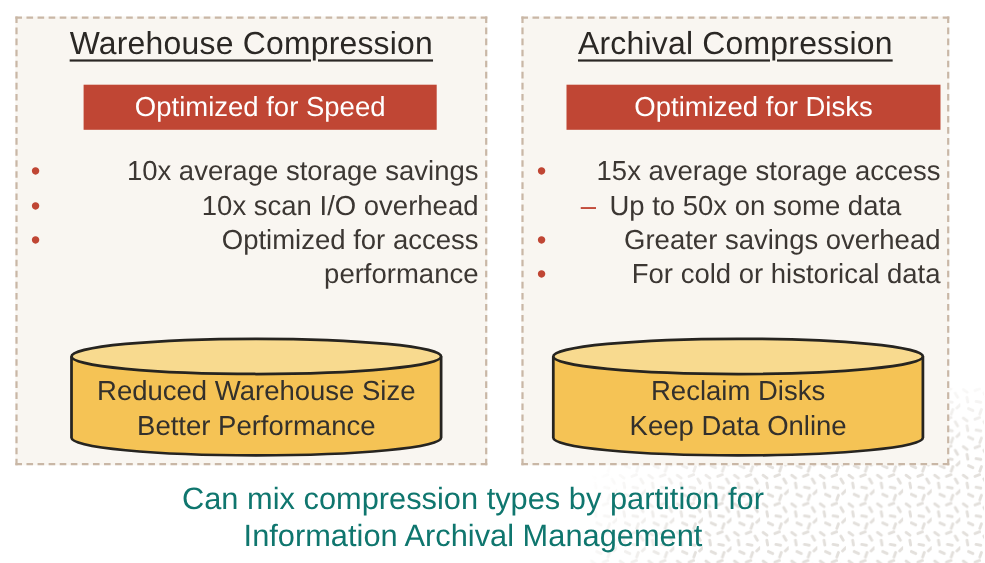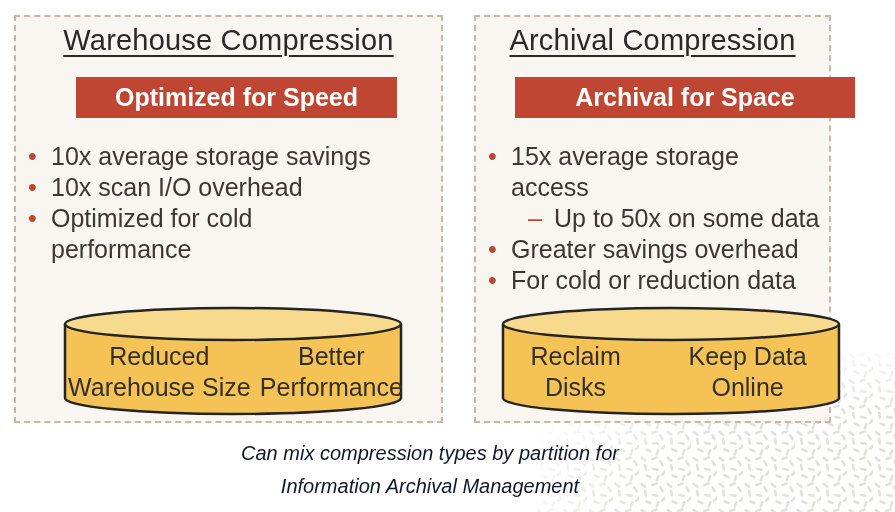--- a/index.html
+++ b/index.html
@@ -28,21 +28,21 @@
   }
   .panel {
     position: absolute;
     top: 15px;
     height: 408px;
     border: 2px dashed #c9b7a6;
     background: #f9f6f1;
     z-index: 1;
   }
   .panel-left  { left: 14px;  width: 429px; }
-  .panel-right { left: 474px; width: 357px; }
+  .panel-right { left: 474px; width: 389px; }
   .panel-title {
     position: absolute;
     top: 7px; left: 0; right: 0;
     text-align: center;
     font-size: 29px;
     font-weight: normal;
     color: #2b2825;
     letter-spacing: 0.2px;
   }
   .panel-title .u {
@@ -52,36 +52,35 @@
   }
   .badge {
     position: absolute;
     top: 60px;
     height: 41px;
     background: #c04634;
     color: #ffffff;
     font-size: 25px;
     line-height: 41px;
     text-align: center;
-    font-weight: bold;
   }
   .badge-left  { left: 60px; width: 321px; }
   .badge-right { left: 39px; width: 340px; }
   ul.bullets {
     position: absolute;
     top: 124px;
     left: 12px;
     right: 6px;
     list-style: none;
     font-size: 25px;
     line-height: 31px;
     color: #3c3733;
   }
   ul.bullets li { position: relative; }
-  ul.bullets li.l1 { padding-left: 23px; }
+  ul.bullets li.l1 { padding-left: 23px; text-align: right; }
   ul.bullets li.l1::before {
     content: "\2022";
     position: absolute;
     left: 0;
     color: #c04634;
   }
   ul.bullets li.l2 { padding-left: 66px; }
   ul.bullets li.l2::before {
     content: "\2013";
     position: absolute;
@@ -95,39 +94,38 @@
     width: 344px;
     height: 112px;
   }
   .cyl-left  { left: 45px; }
   .cyl-right { left: 23px; }
   .cylinder svg { position: absolute; inset: 0; }
   .cyl-text {
     position: absolute;
     left: 0; right: 0; top: 26px; bottom: 4px;
     display: flex;
-    flex-direction: row;
+    flex-direction: column;
     align-items: center;
     justify-content: center;
     font-size: 25px;
     line-height: 31px;
     color: #33302c;
     text-align: center;
   }
   .caption {
     position: absolute;
     top: 437px;
     left: 0;
     width: 860px;
     text-align: center;
-    font-size: 20px;
+    font-size: 28px;
     line-height: 33px;
-    color: #0f172a;
+    color: #0f766e;
     z-index: 1;
-    font-style: italic;
   }
 </style>
 </head>
 <body>
 
 <div class="canvas">
 
   <svg class="watermark" aria-hidden="true">
     <defs>
       <pattern id="rice" width="26" height="26" patternUnits="userSpaceOnUse">
@@ -152,53 +150,53 @@
     </h2>
     <div class="badge badge-left">Optimized for Speed</div>
     <ul class="bullets">
       <li class="l1">
         <span>10x average storage savings</span>
       </li>
       <li class="l1">
         <span>10x scan I/O overhead</span>
       </li>
       <li class="l1 pre">
-        <span>Optimized for cold
+        <span>Optimized for access
 performance</span>
       </li>
     </ul>
     <div class="cylinder cyl-left">
       <svg width="344" height="112" viewBox="0 0 344 112" aria-hidden="true">
         <path d="M4 19 L4 93 A168 16 0 0 0 340 93 L340 19" fill="#f5c355" stroke="#262420" stroke-width="2.5"></path>
         <ellipse cx="172" cy="19" rx="168" ry="16" fill="#f8da8f" stroke="#262420" stroke-width="2.5"></ellipse>
       </svg>
       <div class="cyl-text">
         <div>Reduced Warehouse Size</div>
         <div>Better Performance</div>
       </div>
     </div>
   </section>
 
   <section class="panel panel-right">
     <h2 class="panel-title">
       <span class="u">Archival Compression</span>
     </h2>
-    <div class="badge badge-right">Archival for Space</div>
+    <div class="badge badge-right">Optimized for Disks</div>
     <ul class="bullets">
       <li class="l1">
         <span>15x average storage access</span>
       </li>
       <li class="l2">
         <span>Up to 50x on some data</span>
       </li>
       <li class="l1">
         <span>Greater savings overhead</span>
       </li>
       <li class="l1">
-        <span>For cold or reduction data</span>
+        <span>For cold or historical data</span>
       </li>
     </ul>
     <div class="cylinder cyl-right">
       <svg width="344" height="112" viewBox="0 0 344 112" aria-hidden="true">
         <path d="M4 19 L4 93 A168 16 0 0 0 340 93 L340 19" fill="#f5c355" stroke="#262420" stroke-width="2.5"></path>
         <ellipse cx="172" cy="19" rx="168" ry="16" fill="#f8da8f" stroke="#262420" stroke-width="2.5"></ellipse>
       </svg>
       <div class="cyl-text">
         <div>Reclaim Disks</div>
         <div>Keep Data Online</div>

